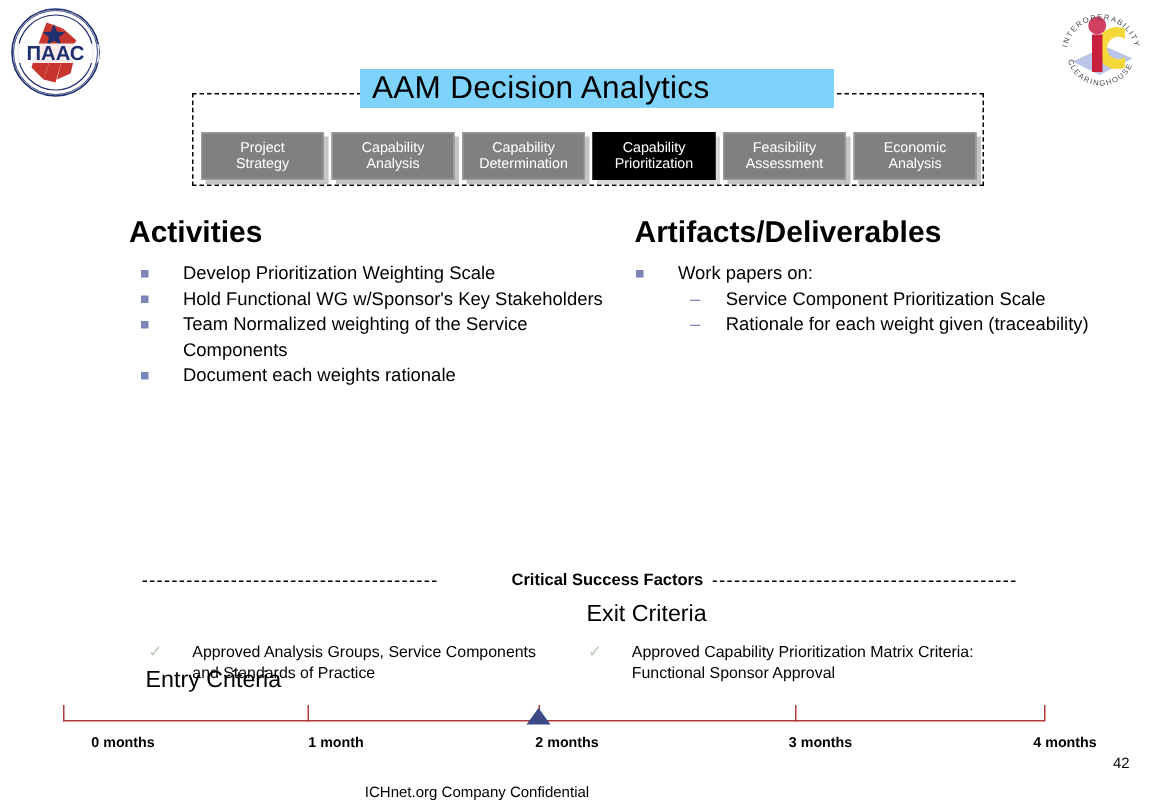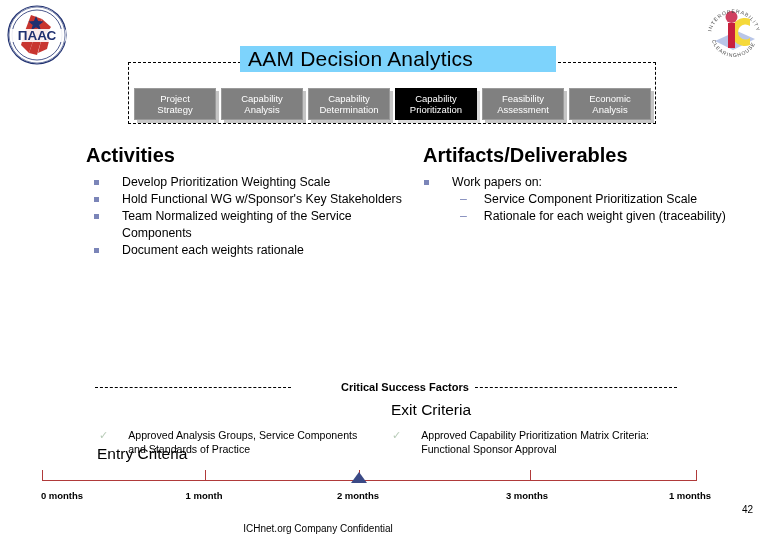--- a/index.html
+++ b/index.html
@@ -217,20 +217,21 @@
     height: 11px;
     border-left: 1.3px solid #b03a3a;
   }
   .tl-label {
     position: absolute;
     top: 490px;
     font-size: 9.5px;
     font-weight: bold;
     white-space: nowrap;
     transform: translateX(-50%);
+    margin-left: 20px;
   }
   .tl-marker {
     position: absolute;
     top: 472px;
     width: 0;
     height: 0;
     border-left: 8px solid transparent;
     border-right: 8px solid transparent;
     border-bottom: 11px solid #3b4a86;
     transform: translateX(-50%);
@@ -402,18 +403,18 @@
   <div class="tl-tick" style="left:359px"></div>
   <div class="tl-tick" style="left:530px"></div>
   <div class="tl-tick" style="left:696px"></div>
 
   <div class="tl-marker" style="left:359px"></div>
 
   <div class="tl-label" style="left:62px">0 months</div>
   <div class="tl-label" style="left:204px">1 month</div>
   <div class="tl-label" style="left:358px">2 months</div>
   <div class="tl-label" style="left:527px">3 months</div>
-  <div class="tl-label" style="left:690px">1 months</div>
+  <div class="tl-label" style="left:690px">4 months</div>
 
   <div class="footer-text">ICHnet.org Company Confidential</div>
   <div class="slide-number">42</div>
 
 </div>
 
 </body></html>

